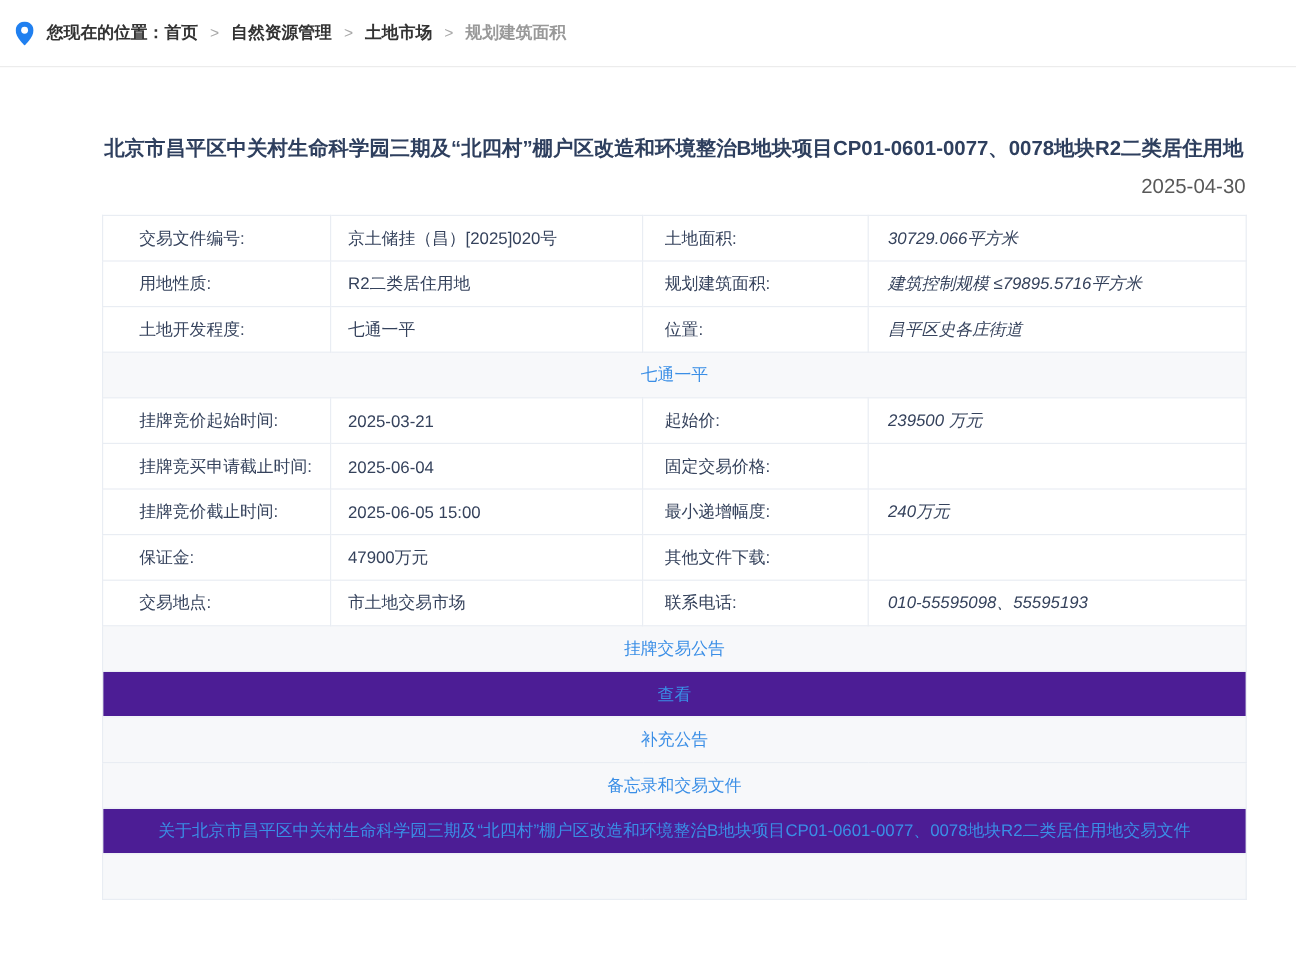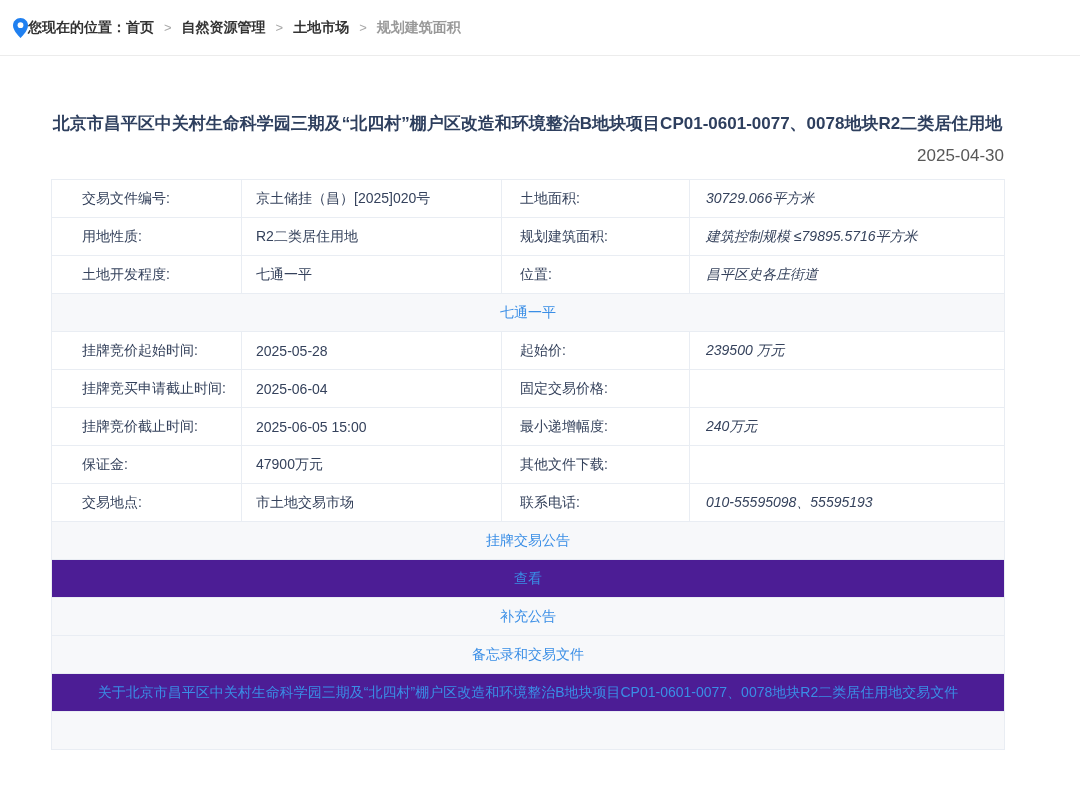--- a/index.html
+++ b/index.html
@@ -13,32 +13,33 @@
   .breadcrumb-bar {
     height: 56px;
     display: flex;
     align-items: center;
     padding-left: 13px;
     border-bottom: 1px solid #ececec;
     background: #ffffff;
   }
   .pin-icon { width: 15px; height: 20px; flex: 0 0 auto; }
   .crumbs {
+    margin-left: 11px;
     font-size: 14px;
     color: #333333;
     font-weight: 700;
     display: flex;
     align-items: center;
     white-space: nowrap;
   }
   .crumb { color: #333333; cursor: pointer; font-weight: 700; }
   .crumb-sep { color: #a8a8a8; margin: 0 10px; font-weight: 400; font-size: 13px; }
   .crumb-current { color: #999999; font-weight: 700; }
   
-  .content { width: 953px; margin-left: 51px; }
+  .content { width: 953px; margin-left: 85px; }
   .page-title {
     margin-top: 54px;
     font-size: 17px;
     font-weight: 700;
     color: #2e3f5e;
     text-align: center;
     line-height: 28px;
   }
   .pub-date {
     margin-top: 8px;
@@ -137,21 +138,21 @@
         <td class="cell-v1">七通一平</td>
         <td class="cell-l2">位置:</td>
         <td class="cell-v2">昌平区史各庄街道</td>
       </tr>
 
       <tr>
         <td class="section-head" colspan="4">七通一平</td>
       </tr>
       <tr>
         <td class="cell-l1">挂牌竞价起始时间:</td>
-        <td class="cell-v1">2025-05-28</td>
+        <td class="cell-v1">2025-03-21</td>
         <td class="cell-l2">起始价:</td>
         <td class="cell-v2">239500 万元</td>
       </tr>
       <tr>
         <td class="cell-l1">挂牌竞买申请截止时间:</td>
         <td class="cell-v1">2025-06-04</td>
         <td class="cell-l2">固定交易价格:</td>
         <td class="cell-v2"></td>
       </tr>
       <tr>

